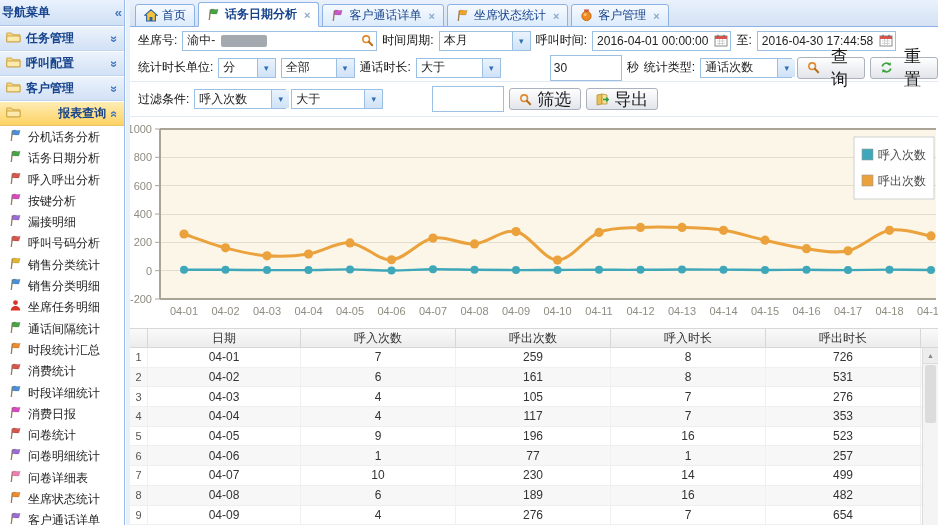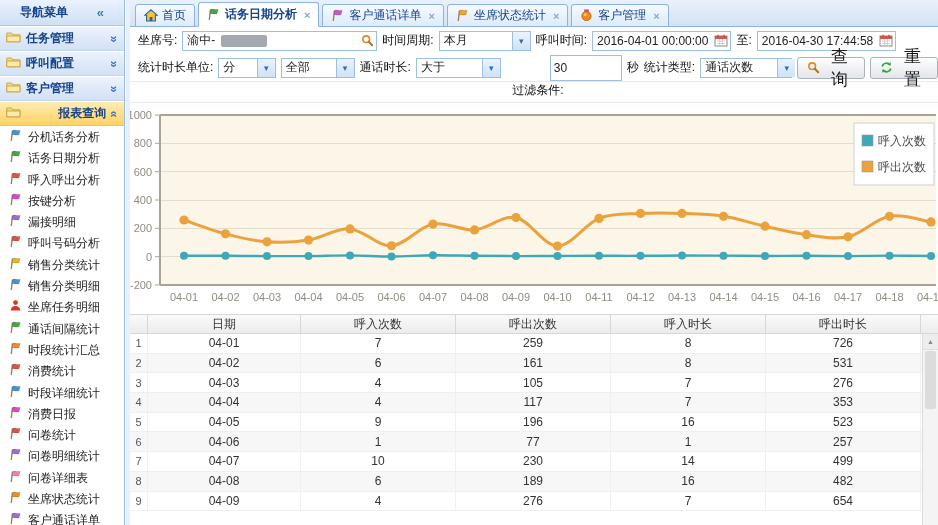--- a/index.html
+++ b/index.html
@@ -1,39 +1,39 @@
 <!DOCTYPE html>
 <html><head>
 <meta charset="utf-8">
 <style>
   html,body{margin:0;padding:0;width:938px;height:525px;overflow:hidden;background:#fff;}
   #app{position:relative;width:938px;height:525px;font-family:"Liberation Sans","DejaVu Sans",sans-serif;font-size:12px;color:#222;}
   
   .sidebar{position:absolute;left:0;top:0;width:125px;height:525px;background:#fff;border-right:1px solid #99bbe8;display:flex;flex-direction:column;box-sizing:border-box;}
-  .nav-header{height:25px;flex:none;background:linear-gradient(#eaf2fd,#cfe0f5);border-bottom:1px solid #aac6e8;color:#15428b;font-weight:bold;display:flex;align-items:center;justify-content:space-between;padding:0 20px;}
+  .nav-header{height:25px;flex:none;background:linear-gradient(#eaf2fd,#cfe0f5);border-bottom:1px solid #aac6e8;color:#15428b;font-weight:bold;display:flex;align-items:center;justify-content:space-between;padding:0 2px;}
   .nav-collapse{color:#4178be;font-weight:bold;font-size:13px;cursor:pointer;}
   .section{height:23px;flex:none;background:linear-gradient(#ecf3fc,#d2e1f5);border-bottom:1px solid #c3d6ef;border-top:1px solid #fff;color:#15428b;font-weight:bold;display:flex;align-items:center;gap:5px;padding:0 6px;cursor:pointer;}
   .section.expanded{background:linear-gradient(#ffedb5,#fdd263);border-bottom:1px solid #edc268;text-align:right;}
   .sec-label{flex:1;}
   .sec-chev{display:inline-block;transform:rotate(90deg);color:#4178be;font-weight:bold;font-size:12px;}
   .nav-items{flex:1;padding-top:3px;overflow:hidden;}
   .nav-item{height:21.3px;display:flex;align-items:flex-start;gap:6px;padding-left:9px;cursor:pointer;white-space:nowrap;}
   .nav-item .item-icon{width:13px;height:13px;flex:none;display:inline-flex;}
   .splitter{position:absolute;left:126px;top:0;width:4px;height:525px;background:#e7f0fb;}
   
   .main{position:absolute;left:130px;top:0;width:808px;height:525px;display:flex;flex-direction:column;background:#fff;}
   .tabbar{height:27px;flex:none;background:linear-gradient(#e9f1fc,#d4e2f4);border-bottom:1px solid #8db2e3;display:flex;align-items:flex-end;padding-left:2px;box-sizing:border-box;}
   .tab{box-sizing:border-box;margin-left:3px;margin-bottom:-1px;border:1px solid #8db2e3;height:23px;border-radius:3px 3px 0 0;background:linear-gradient(#f6faff,#dcebfb);display:flex;align-items:center;gap:4px;padding:0 8px;color:#15428b;cursor:pointer;white-space:nowrap;}
   .tab.active{background:#fff;border-bottom-color:#fff;font-weight:bold;height:25px;}
   .tab-icon{display:inline-flex;width:14px;height:13px;}
   .tab-close{color:#8ba7cc;font-weight:bold;font-size:11px;margin-left:3px;cursor:pointer;}
   
   .filters{flex:none;background:#fff;}
   .frow{height:27px;display:flex;align-items:center;gap:5px;padding-left:8px;}
-  .frow.sep{border-top:1px solid #e4eaf2;border-bottom:1px solid #e4eaf2;height:22px;box-sizing:border-box;flex-direction:column;}
+  .frow.sep{border-top:1px solid #e4eaf2;border-bottom:1px solid #e4eaf2;height:36px;box-sizing:border-box;}
   label{white-space:nowrap;color:#111;}
   .tfield{display:inline-flex;align-items:center;height:20px;box-sizing:border-box;border:1px solid #9cc0e4;background:#fff;}
   .tfield .val{padding:0 4px;white-space:nowrap;color:#222;}
   .tfield .grow{flex:1;}
   .trigger{width:17px;align-self:stretch;border-left:1px solid #9cc0e4;background:linear-gradient(#eaf3fd,#cfe2f7);display:flex;align-items:center;justify-content:center;color:#2f6db5;font-size:9px;flex:none;}
   .intrigger{width:18px;align-self:stretch;display:flex;align-items:center;justify-content:center;flex:none;cursor:pointer;}
   .redact{width:46px;height:12px;background:#9aa0a6;border-radius:2px;margin:0 2px;opacity:.9;}
   .w92{width:92px;gap:20px;} .w80{width:80px;} .w62{width:62px;}
   .agent{width:195px;}
   .tinput{height:20px;box-sizing:border-box;border:1px solid #9cc0e4;font-size:12px;padding:12px 3px;width:72px;font-family:inherit;color:#222;margin-left:44px;}

